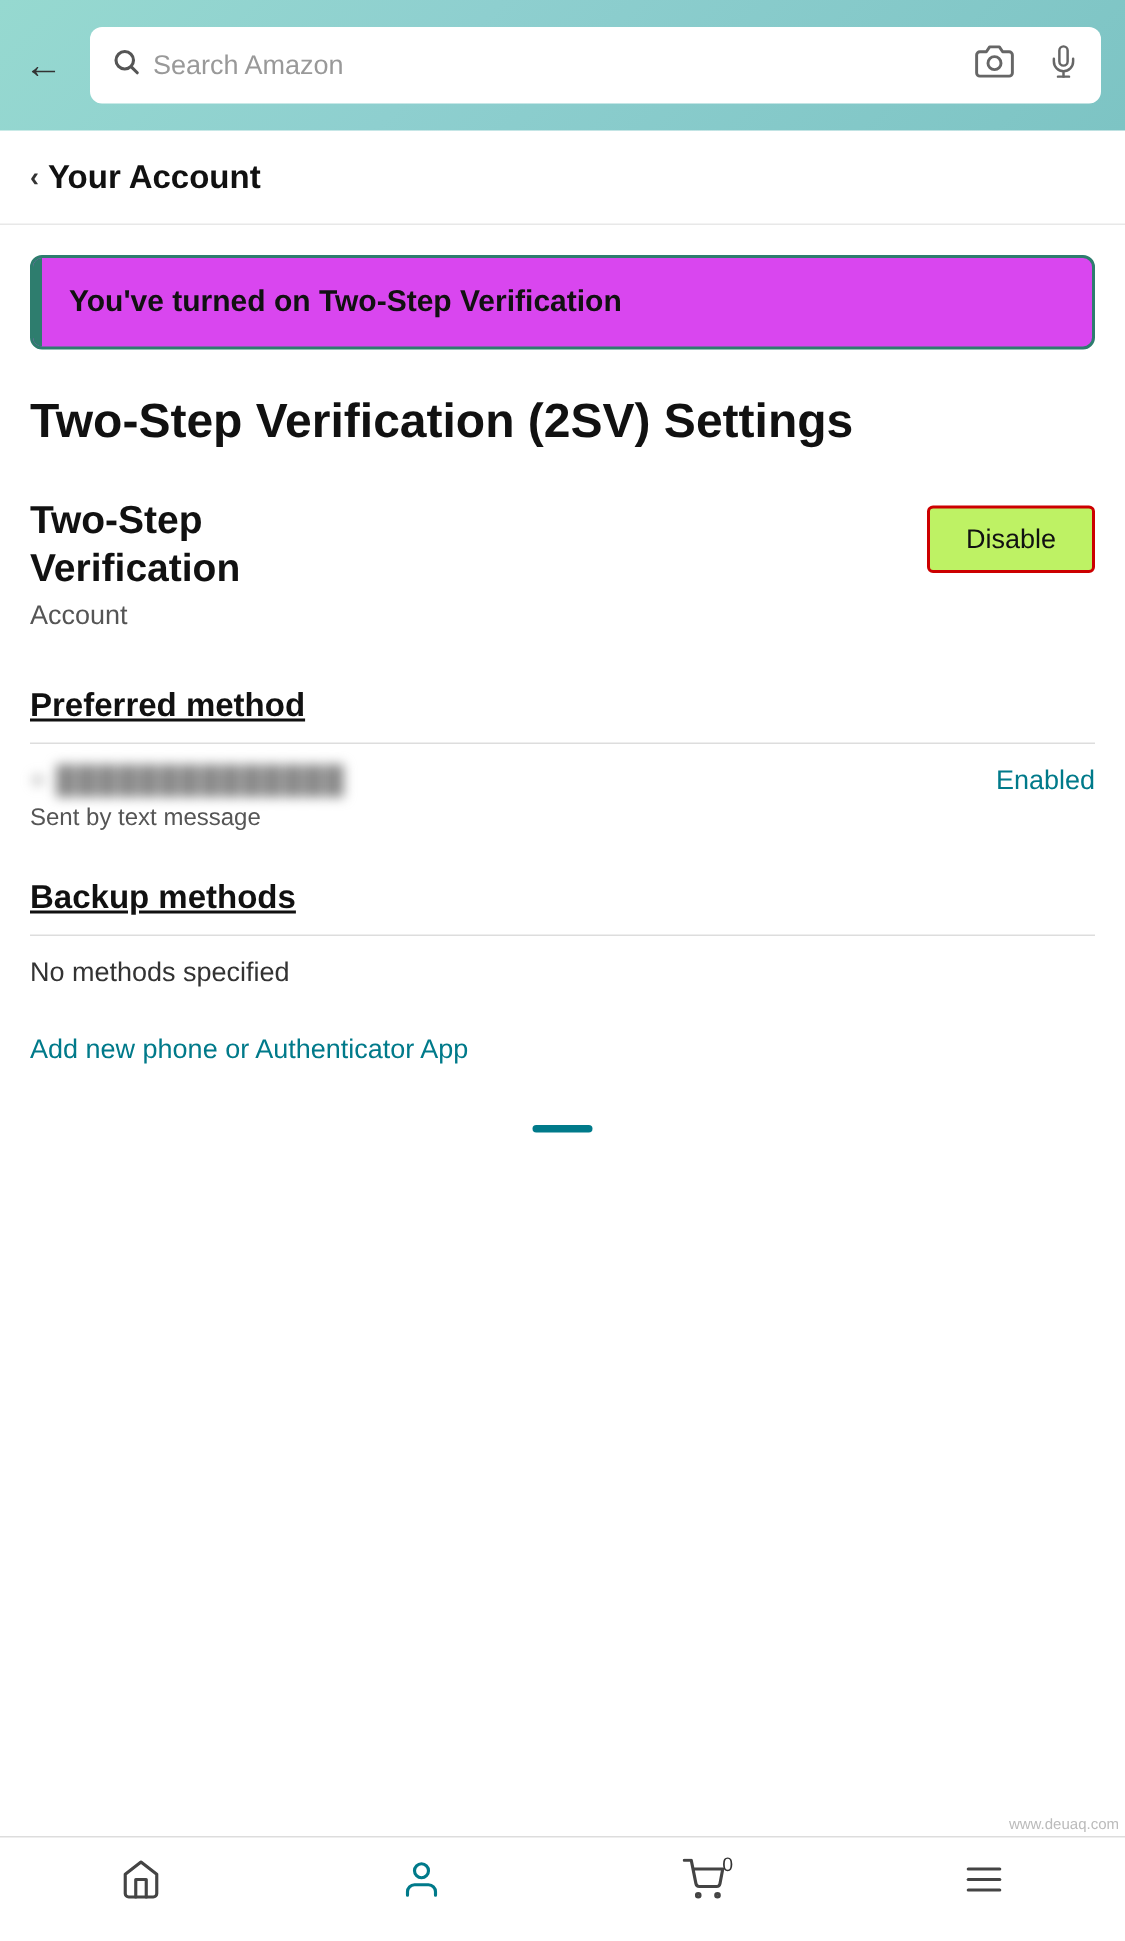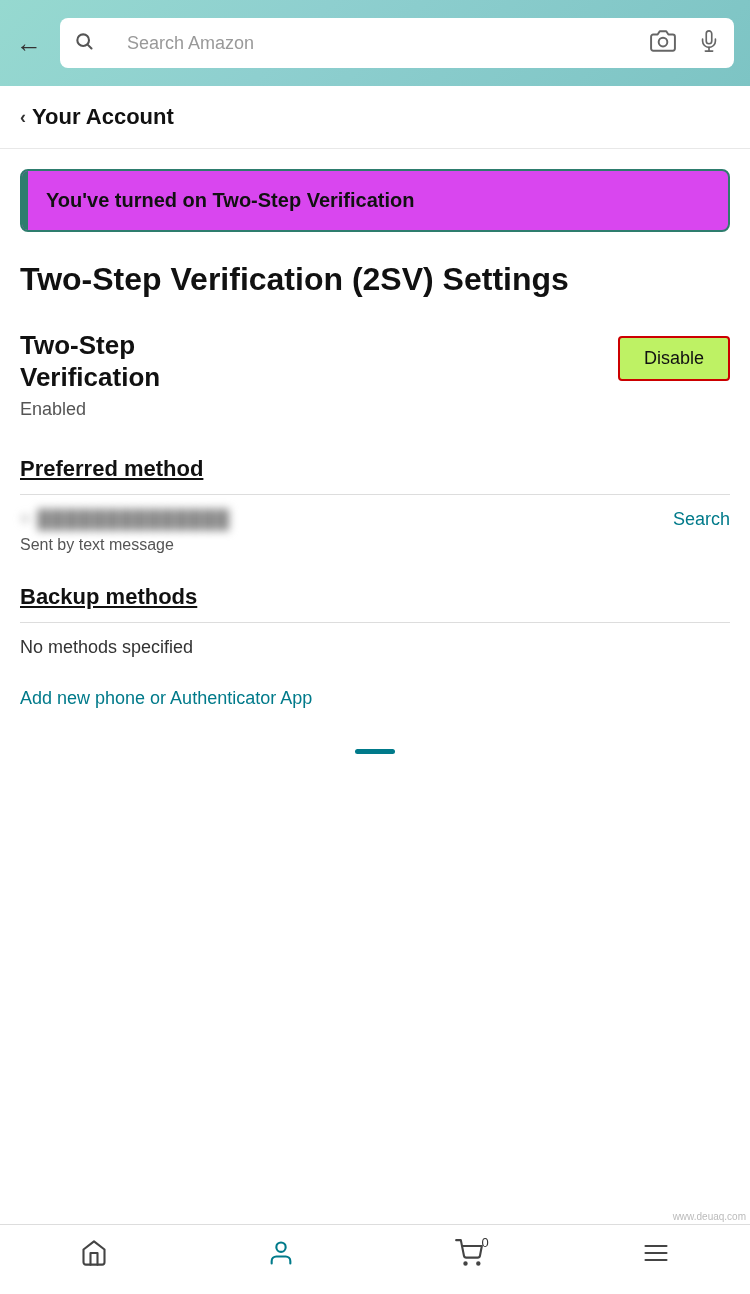--- a/index.html
+++ b/index.html
@@ -37,21 +37,20 @@
       gap: 8px;
     }
     .search-icon-svg {
       color: #555;
       font-size: 20px;
     }
     .search-input-text {
       flex: 1;
       font-size: 18px;
       color: #999;
-      margin-left: 25px;
     }
     .header-icons {
       display: flex;
       gap: 14px;
       align-items: center;
     }
 
     
     .breadcrumb-bar {
       padding: 18px 20px;
@@ -305,31 +304,31 @@
 
   <div class="success-banner">
     <span class="success-banner-text">You've turned on Two-Step Verification</span>
   </div>
 
   <div class="page-title">Two-Step Verification (2SV) Settings</div>
 
   <div class="tsv-row">
     <div class="tsv-info">
       <div class="tsv-title">Two-Step<br>Verification</div>
-      <div class="tsv-status">Enabled</div>
+      <div class="tsv-status">Account</div>
     </div>
     <button class="disable-btn">Disable</button>
   </div>
 
   <div class="section">
     <div class="section-heading">Preferred method</div>
     <hr class="divider">
     <div class="method-row">
       <span class="method-phone blurred">+ ██████████████</span>
-      <a class="change-link">Search</a>
+      <a class="change-link">Enabled</a>
     </div>
     <div class="method-desc">Sent by text message</div>
   </div>
 
   <div class="section">
     <div class="section-heading">Backup methods</div>
     <hr class="divider">
     <div class="no-methods">No methods specified</div>
   </div>
 

